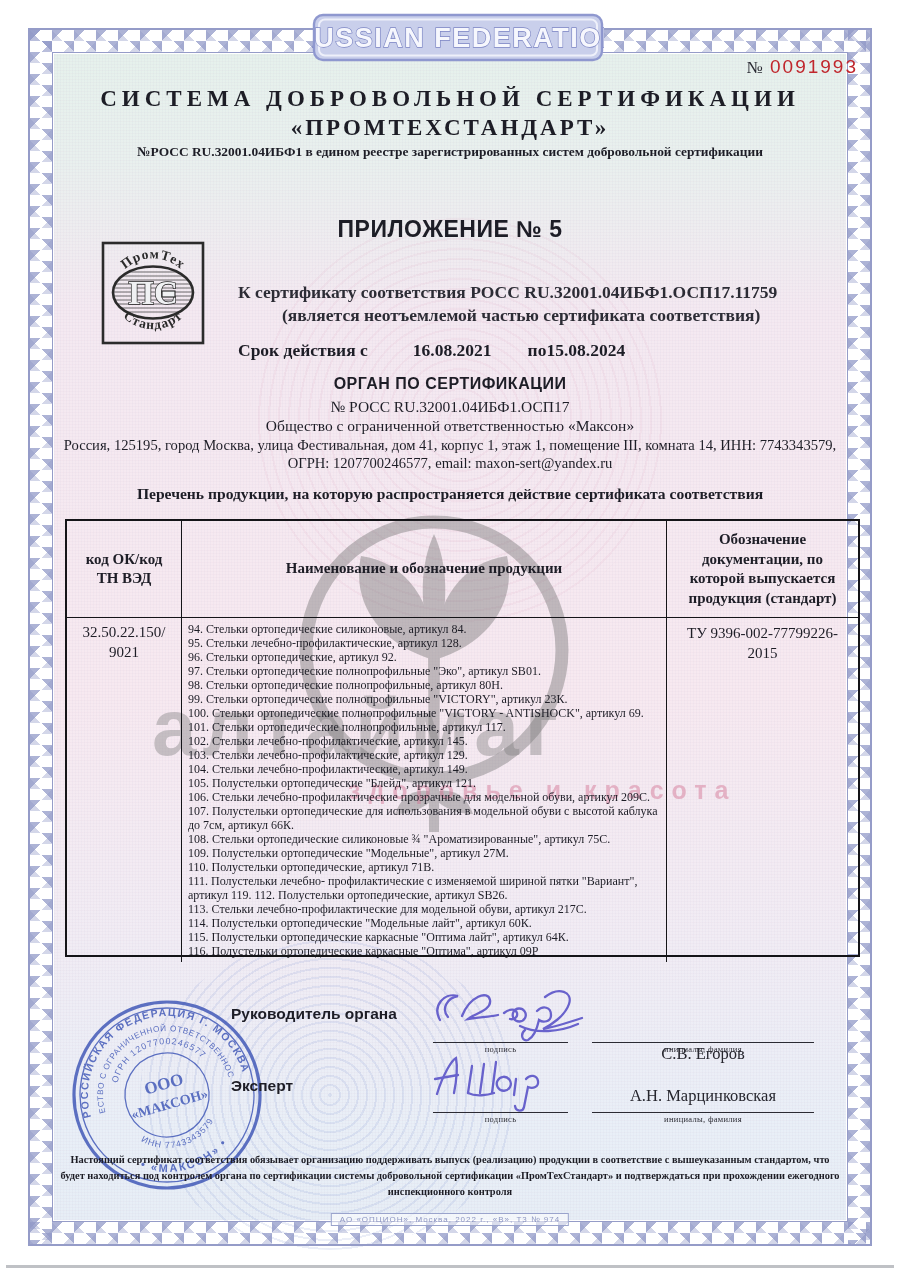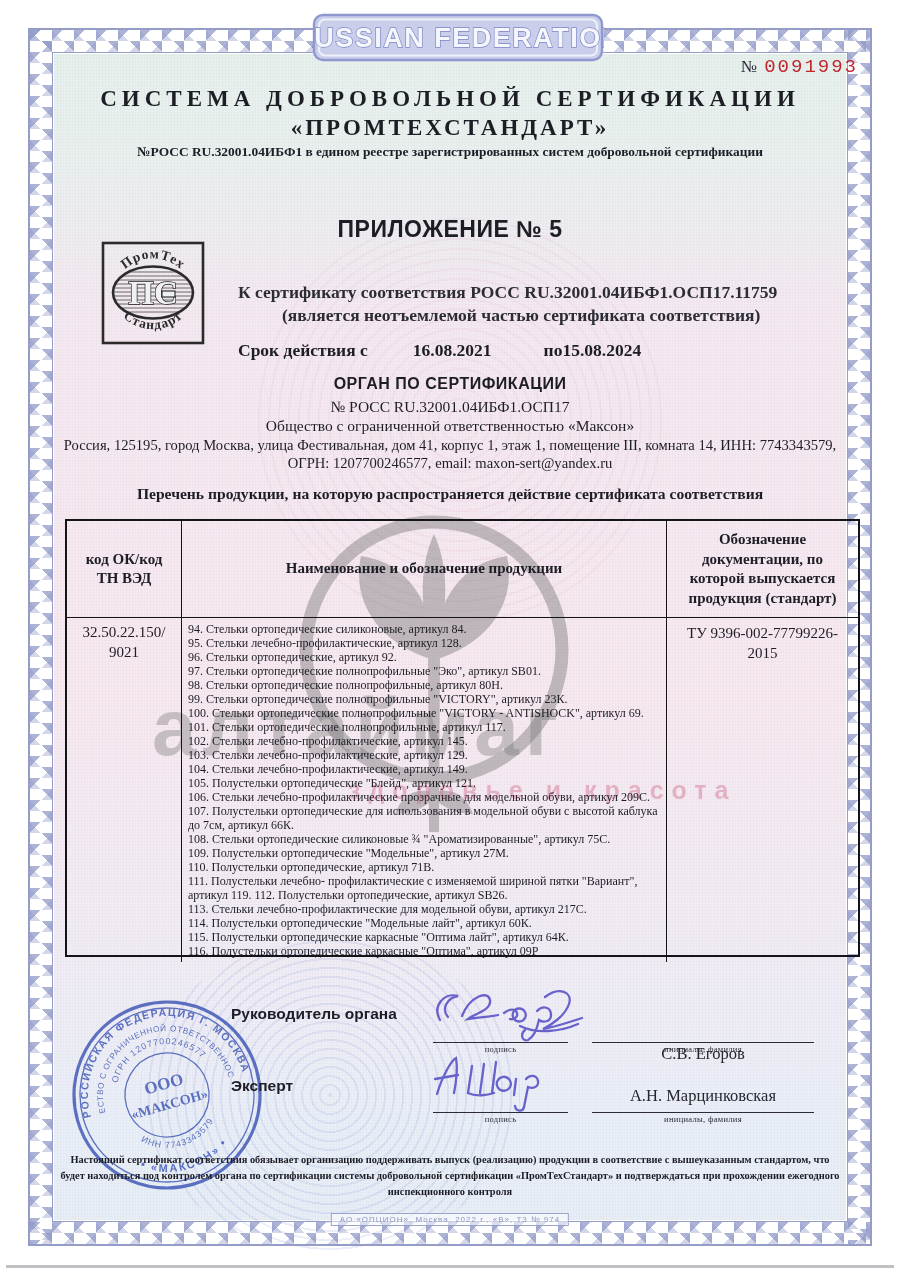--- a/index.html
+++ b/index.html
@@ -27,35 +27,35 @@
   .rosette.pink { left:250px; top:210px; width:420px; height:420px;
       background:repeating-radial-gradient(circle at 50% 50%, rgba(216,150,180,0.10) 0 2px, transparent 2px 10px); }
   .rosette.blue { left:140px; top:940px; width:380px; height:310px;
       background:repeating-radial-gradient(circle at 50% 50%, rgba(130,150,210,0.16) 0 2px, transparent 2px 9px); }
   .page-edge { position:absolute; left:6px; right:6px; bottom:4px; height:3px; background:#aaacb1; opacity:.75; }
 
   
   .banner { position:absolute; left:312px; top:13px; width:292px; height:49px; }
   .cert-no { position:absolute; right:42px; top:56px; display:flex; align-items:baseline; gap:7px; }
   .cert-no .nosign { font-size:17px; color:#2a2a33; }
-  .cert-no .digits { font-family:Liberation Mono, monospace; font-size:19px; letter-spacing:2px; color:#c0262c; }
+  .cert-no .digits { font-family:Liberation Sans, sans-serif; font-size:19px; letter-spacing:2px; color:#c0262c; }
 
   .t-center { position:absolute; left:0; width:900px; text-align:center; }
   .title1 { top:86px;  font-size:23px; font-weight:bold; letter-spacing:5px; }
   .title2 { top:115px; font-size:23px; font-weight:bold; letter-spacing:3px; }
   .title3 { top:144px; font-size:13.4px; font-weight:bold; }
   .title4 { top:161px; font-size:15px;  font-weight:bold; }
   .appendix { top:216px; font-family:"Liberation Sans", sans-serif; font-size:23px; font-weight:bold; letter-spacing:.5px; }
 
   .logo { position:absolute; left:100px; top:240px; width:106px; height:106px; }
 
   .certline  { position:absolute; left:238px; top:282px; width:620px; font-size:17.5px; font-weight:bold; color:#2c2c35; }
   .certline2 { position:absolute; left:238px; top:305px; width:620px; font-size:17.5px; font-weight:bold; color:#2c2c35;margin-left:44px; }
   .validity  { position:absolute; left:238px; top:340px; font-size:17.5px; font-weight:bold; display:flex; }
-  .validity .df { margin-left:45px; } .validity .po { margin-left:52px; } .validity .dt { }
+  .validity .df { margin-left:45px; } .validity .po { margin-left:36px; } .validity .dt { }
 
   .org-hdr  { top:375px; font-family:"Liberation Sans", sans-serif; font-size:16px; font-weight:bold; letter-spacing:.5px; }
   .org-no   { top:398px; font-size:15.5px; }
   .org-name { top:417px; font-size:15.5px; }
   .org-addr { position:absolute; left:45px; top:436px; width:810px; text-align:center; font-size:14.6px; line-height:1.25; }
 
   .tbl-caption { top:485px; font-size:15.6px; font-weight:bold; }
 
   
   .tbl { position:absolute; left:65px; top:519px; width:795px; height:438px; border:2px solid #141418; display:grid;

